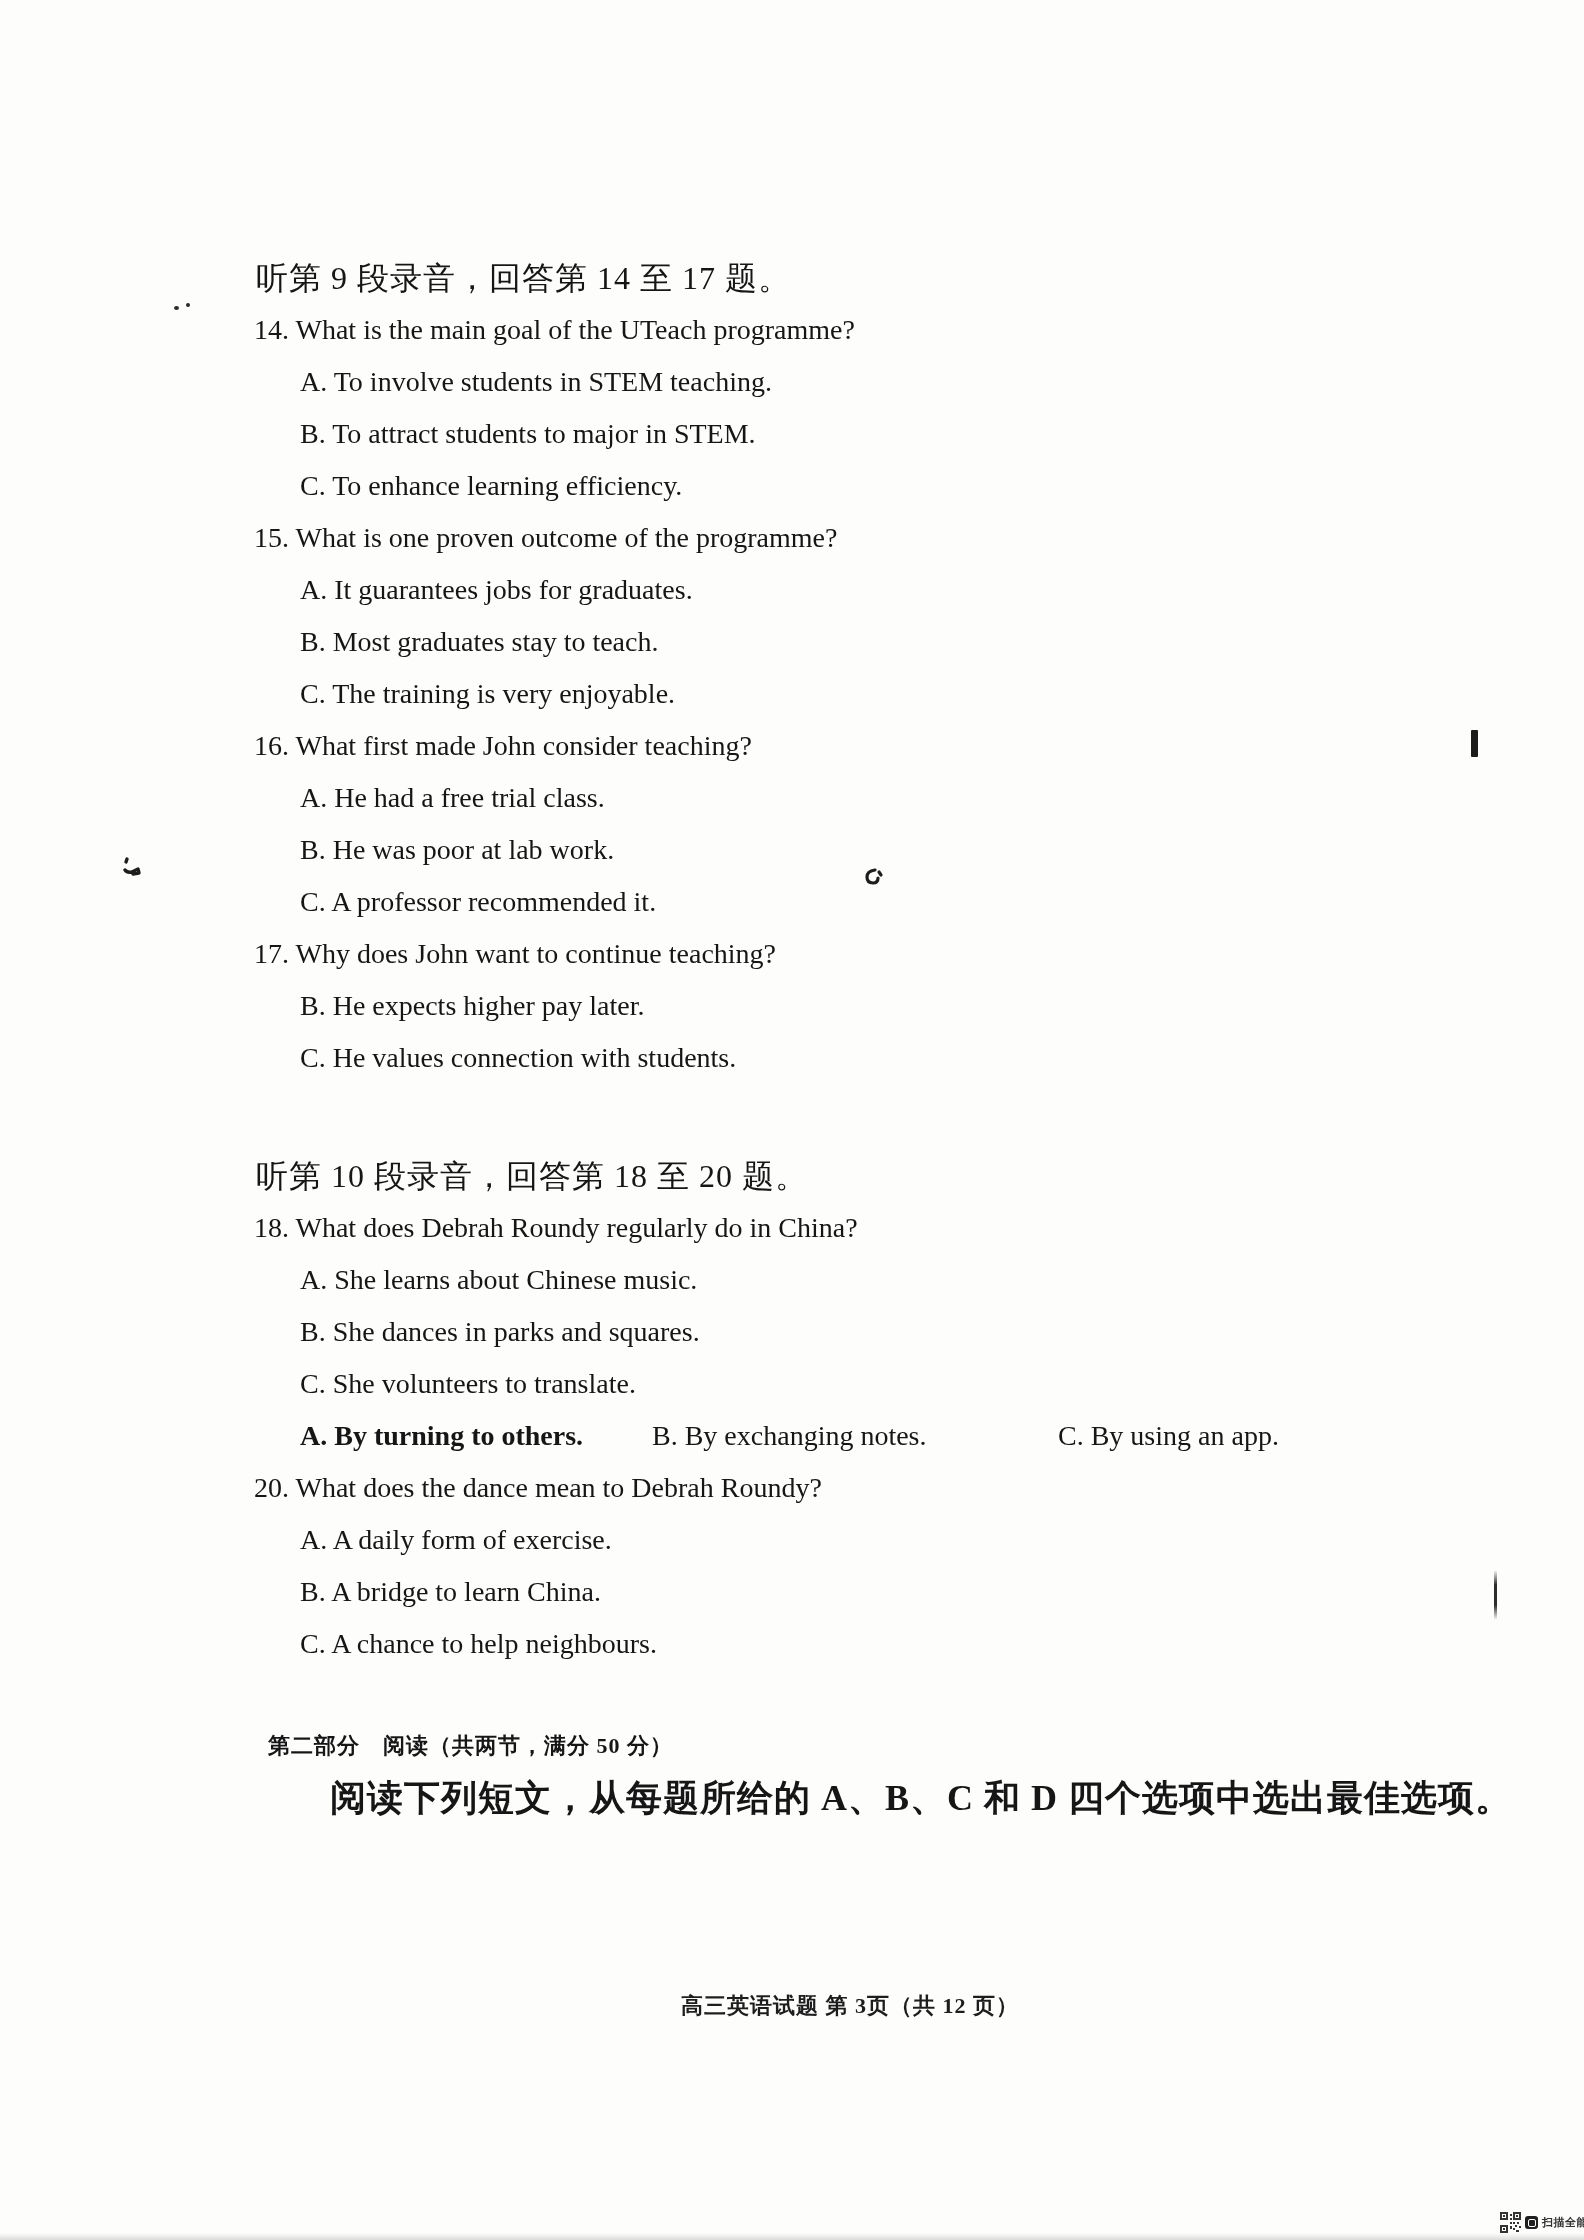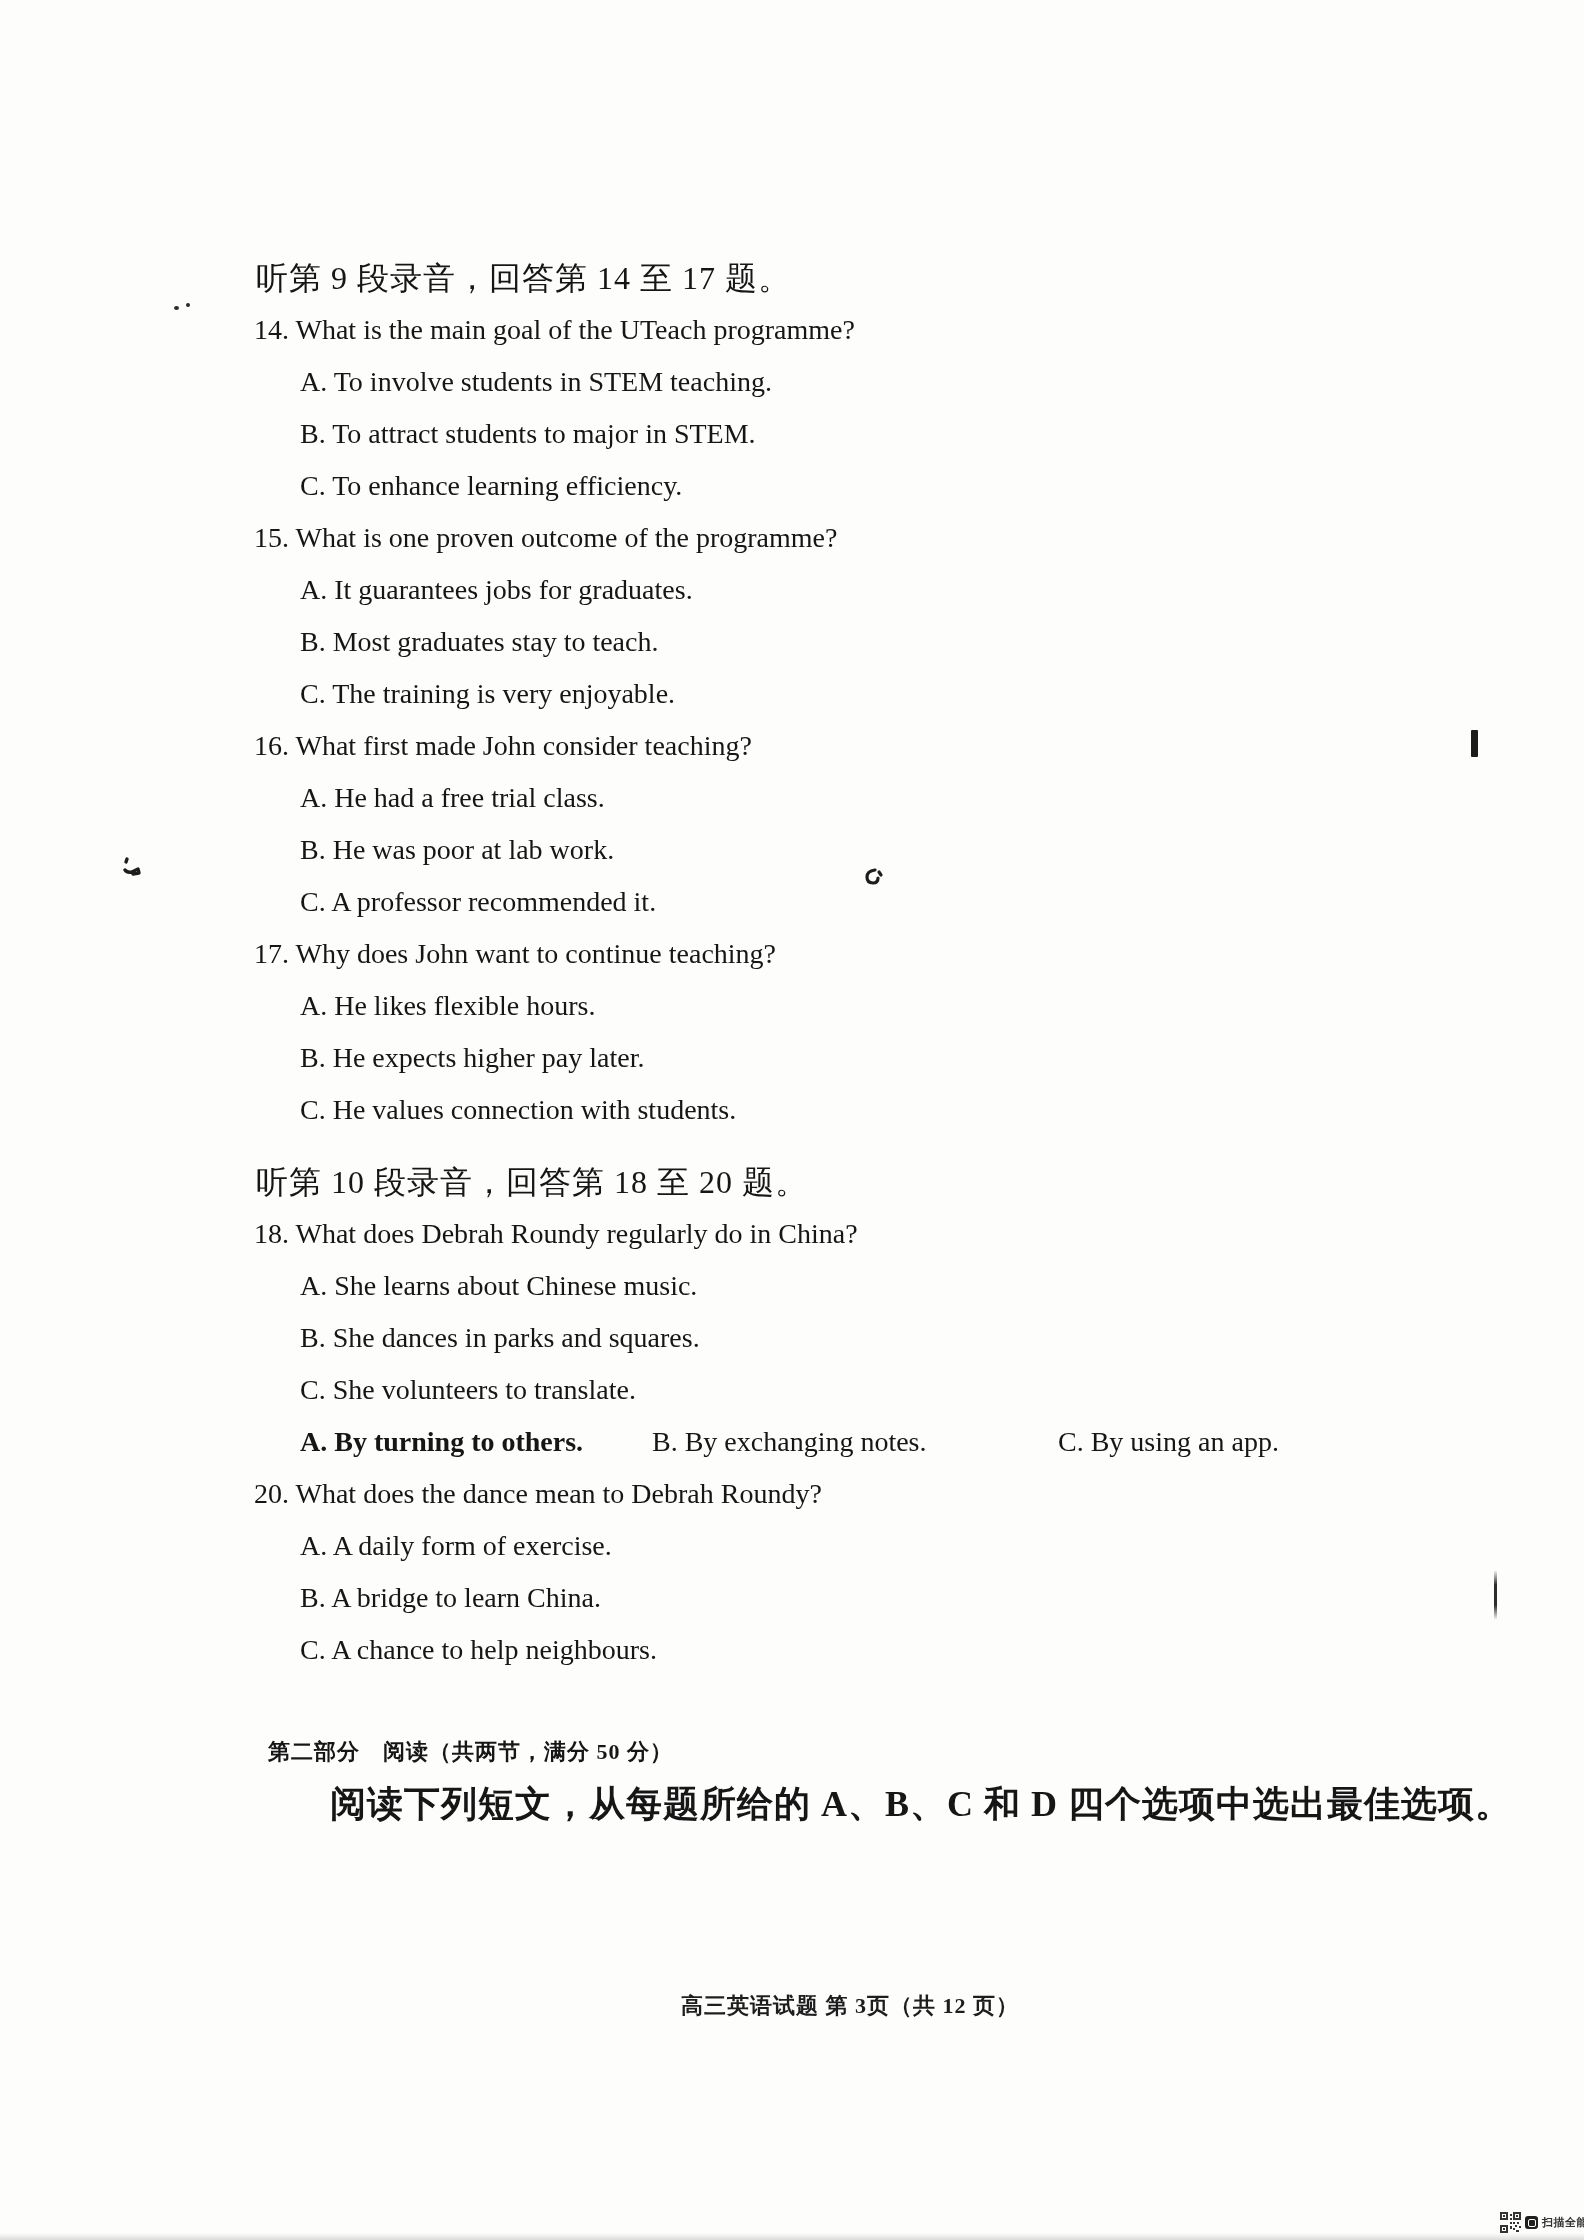--- a/index.html
+++ b/index.html
@@ -9,21 +9,21 @@
     background:#fdfdfc;
     font-family:"Liberation Serif","DejaVu Serif",serif;
     color:#161616;
     overflow:hidden;
   }
   .content{position:absolute;top:252px;left:0;width:100%;}
   .line{height:52px;line-height:52px;white-space:nowrap;}
   .cn{padding-left:256px;font-size:32px;letter-spacing:1px;}
   .q{padding-left:254px;font-size:28px;}
   .opt{padding-left:300px;font-size:28px;}
-  .gap-a{margin-top:20px;}
+  .gap-a{margin-top:66px;}
   .gap-b{margin-top:50px;}
   .hdr{padding-left:268px;font-size:22px;font-weight:bold;letter-spacing:1px;}
   .instr{padding-left:330px;font-size:36px;font-weight:bold;letter-spacing:1px;}
   .optrow{position:relative;height:52px;}
   .optrow span{position:absolute;top:0;font-size:28px;line-height:52px;white-space:nowrap;}
   .optrow .o1{left:300px;font-weight:bold;}
   .optrow .o2{left:652px;}
   .optrow .o3{left:1058px;}
   .footer{
     position:absolute;top:1984px;left:681px;height:44px;line-height:44px;
@@ -60,21 +60,20 @@
     <div class="line opt">A. It guarantees jobs for graduates.</div>
     <div class="line opt">B. Most graduates stay to teach.</div>
     <div class="line opt">C. The training is very enjoyable.</div>
 
     <div class="line q">16. What first made John consider teaching?</div>
     <div class="line opt">A. He had a free trial class.</div>
     <div class="line opt">B. He was poor at lab work.</div>
     <div class="line opt">C. A professor recommended it.</div>
 
     <div class="line q">17. Why does John want to continue teaching?</div>
-    <div class="line opt">A. He likes flexible hours.</div>
     <div class="line opt">B. He expects higher pay later.</div>
     <div class="line opt">C. He values connection with students.</div>
 
     <div class="line cn gap-a">听第 10 段录音，回答第 18 至 20 题。</div>
 
     <div class="line q">18. What does Debrah Roundy regularly do in China?</div>
     <div class="line opt">A. She learns about Chinese music.</div>
     <div class="line opt">B. She dances in parks and squares.</div>
     <div class="line opt">C. She volunteers to translate.</div>
 

